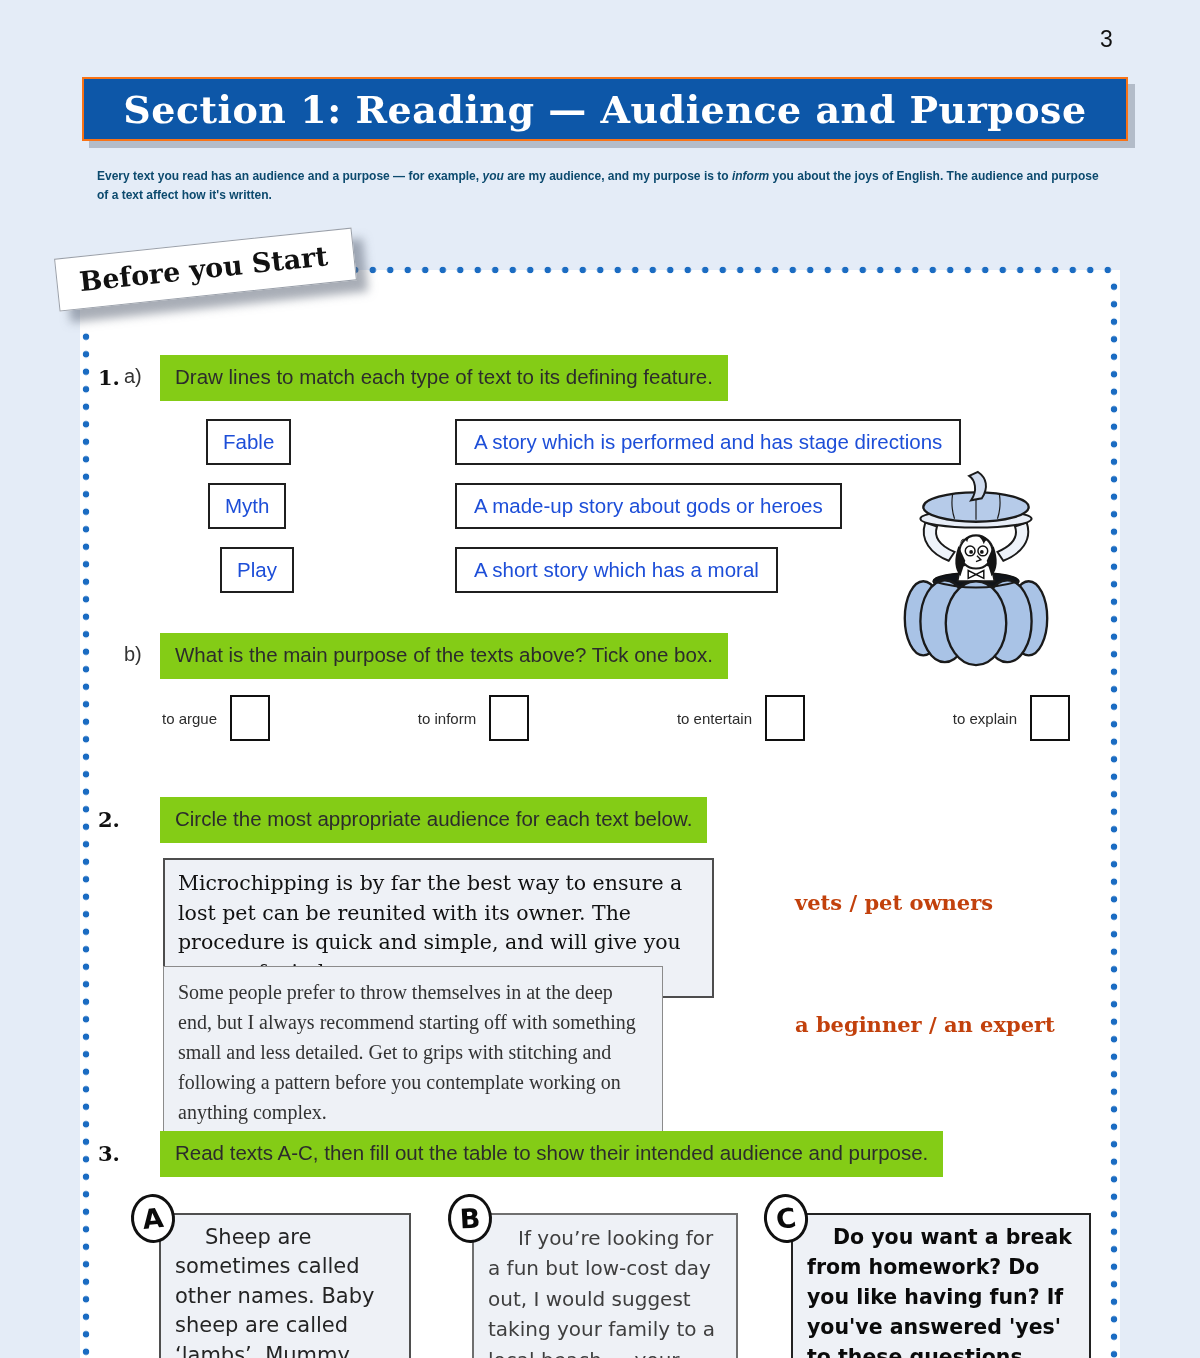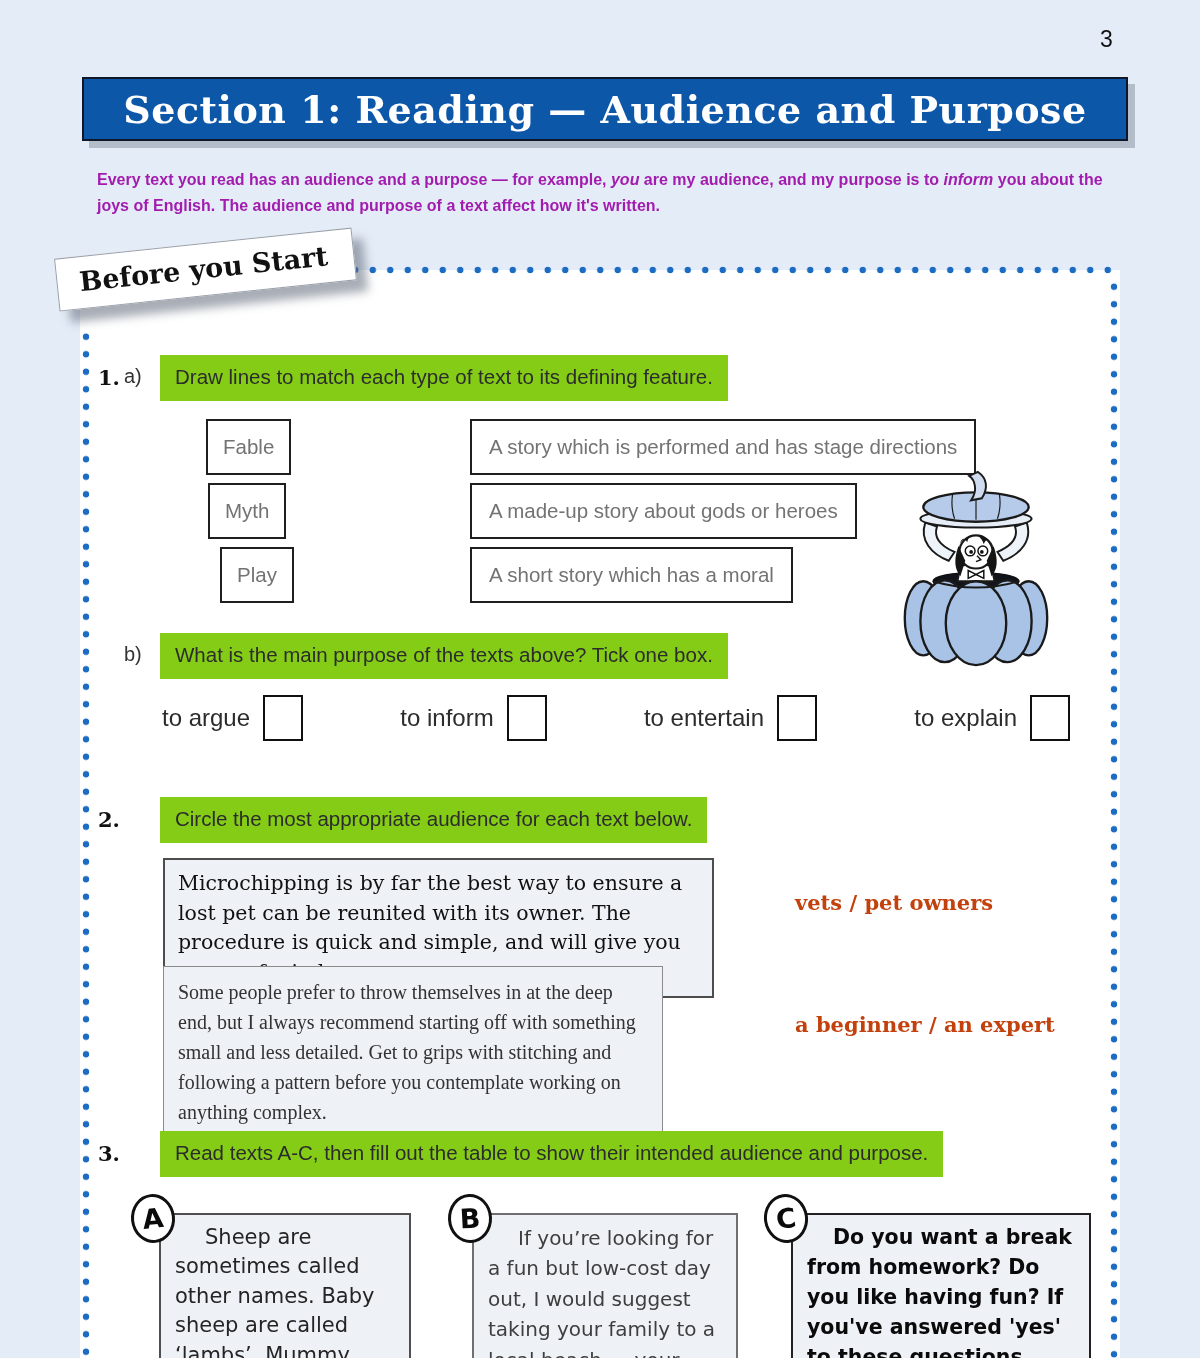--- a/index.html
+++ b/index.html
@@ -10,31 +10,31 @@
     font-family:"Liberation Sans", sans-serif;
     color:#1a1a1a;
   }
   
   .page-number {
     position:absolute; top:26px; left:1100px;
     font-size:23px; color:#111;
   }
   .banner {
     position:absolute; left:82px; top:77px; width:1046px; height:64px;
-    background:#0d57a8; border:2px solid #0f172a;
+    background:#0d57a8; border:2px solid #f97316;
     box-shadow:7px 7px 0 #b3bcc9;
     display:flex; align-items:center; justify-content:center;
   }
   .banner-title {
     font-family:"DejaVu Serif", serif; font-weight:bold;
     font-size:38px; color:#ffffff; white-space:nowrap; letter-spacing:.5px;
   }
   .intro {
     position:absolute; left:97px; top:167px; width:1015px;
-    font-weight:bold; font-size:16px; line-height:1.6; color:#a21caf;
+    font-weight:bold; font-size:12px; line-height:1.6; color:#0c4a6e;
   }
   .intro i { font-style:italic; }
 
   
   .dotbox {
     position:absolute; left:80px; top:270px; width:1040px; bottom:0;
     background:#ffffff;
   }
   .dots-h, .dots-v { position:absolute; pointer-events:none; }
   .dots-h {
@@ -68,33 +68,33 @@
     font-weight:bold; font-size:21px; padding-top:10px; color:#111;
   }
   .q-part { width:36px; flex:0 0 36px; font-size:20px; color:#333; padding-top:10px; }
   .q-highlight {
     background:#84cc16; padding:9px 15px 10px 15px;
     font-size:20.5px; color:#2c2c2c; line-height:1.3;
   }
 
   
   .type-box, .feature-box {
-    position:absolute; height:56px; display:flex; align-items:center;
-    background:#fff; border:2.5px solid #1f1f1f; font-size:20.5px; color:#737373;
+    position:absolute; height:46px; display:flex; align-items:center;
+    background:#fff; border:2.5px solid #1f1f1f; font-size:20.5px; color:#1d4ed8;
   }
   .type-box { justify-content:center; padding:0 15px; }
-  .feature-box { padding:0 17px; white-space:nowrap;margin-left:15px; }
+  .feature-box { padding:0 17px; white-space:nowrap; }
 
   
   .tick-row {
     position:absolute; left:82px; top:425px; width:908px;
     display:flex; justify-content:space-between; align-items:center;
   }
   .tick-item { display:flex; align-items:center; gap:13px; }
-  .tick-label { font-size:24px; color:#2c2c2c; }
+  .tick-label { font-size:15px; color:#2c2c2c; }
   .tickbox {
     width:40px; height:46px; background:#fff; border:2.5px solid #101010;
     display:inline-block;
   }
 
   
   .passage {
     position:absolute; left:83px; background:#eef1f6;
   }
   .passage-slab {

